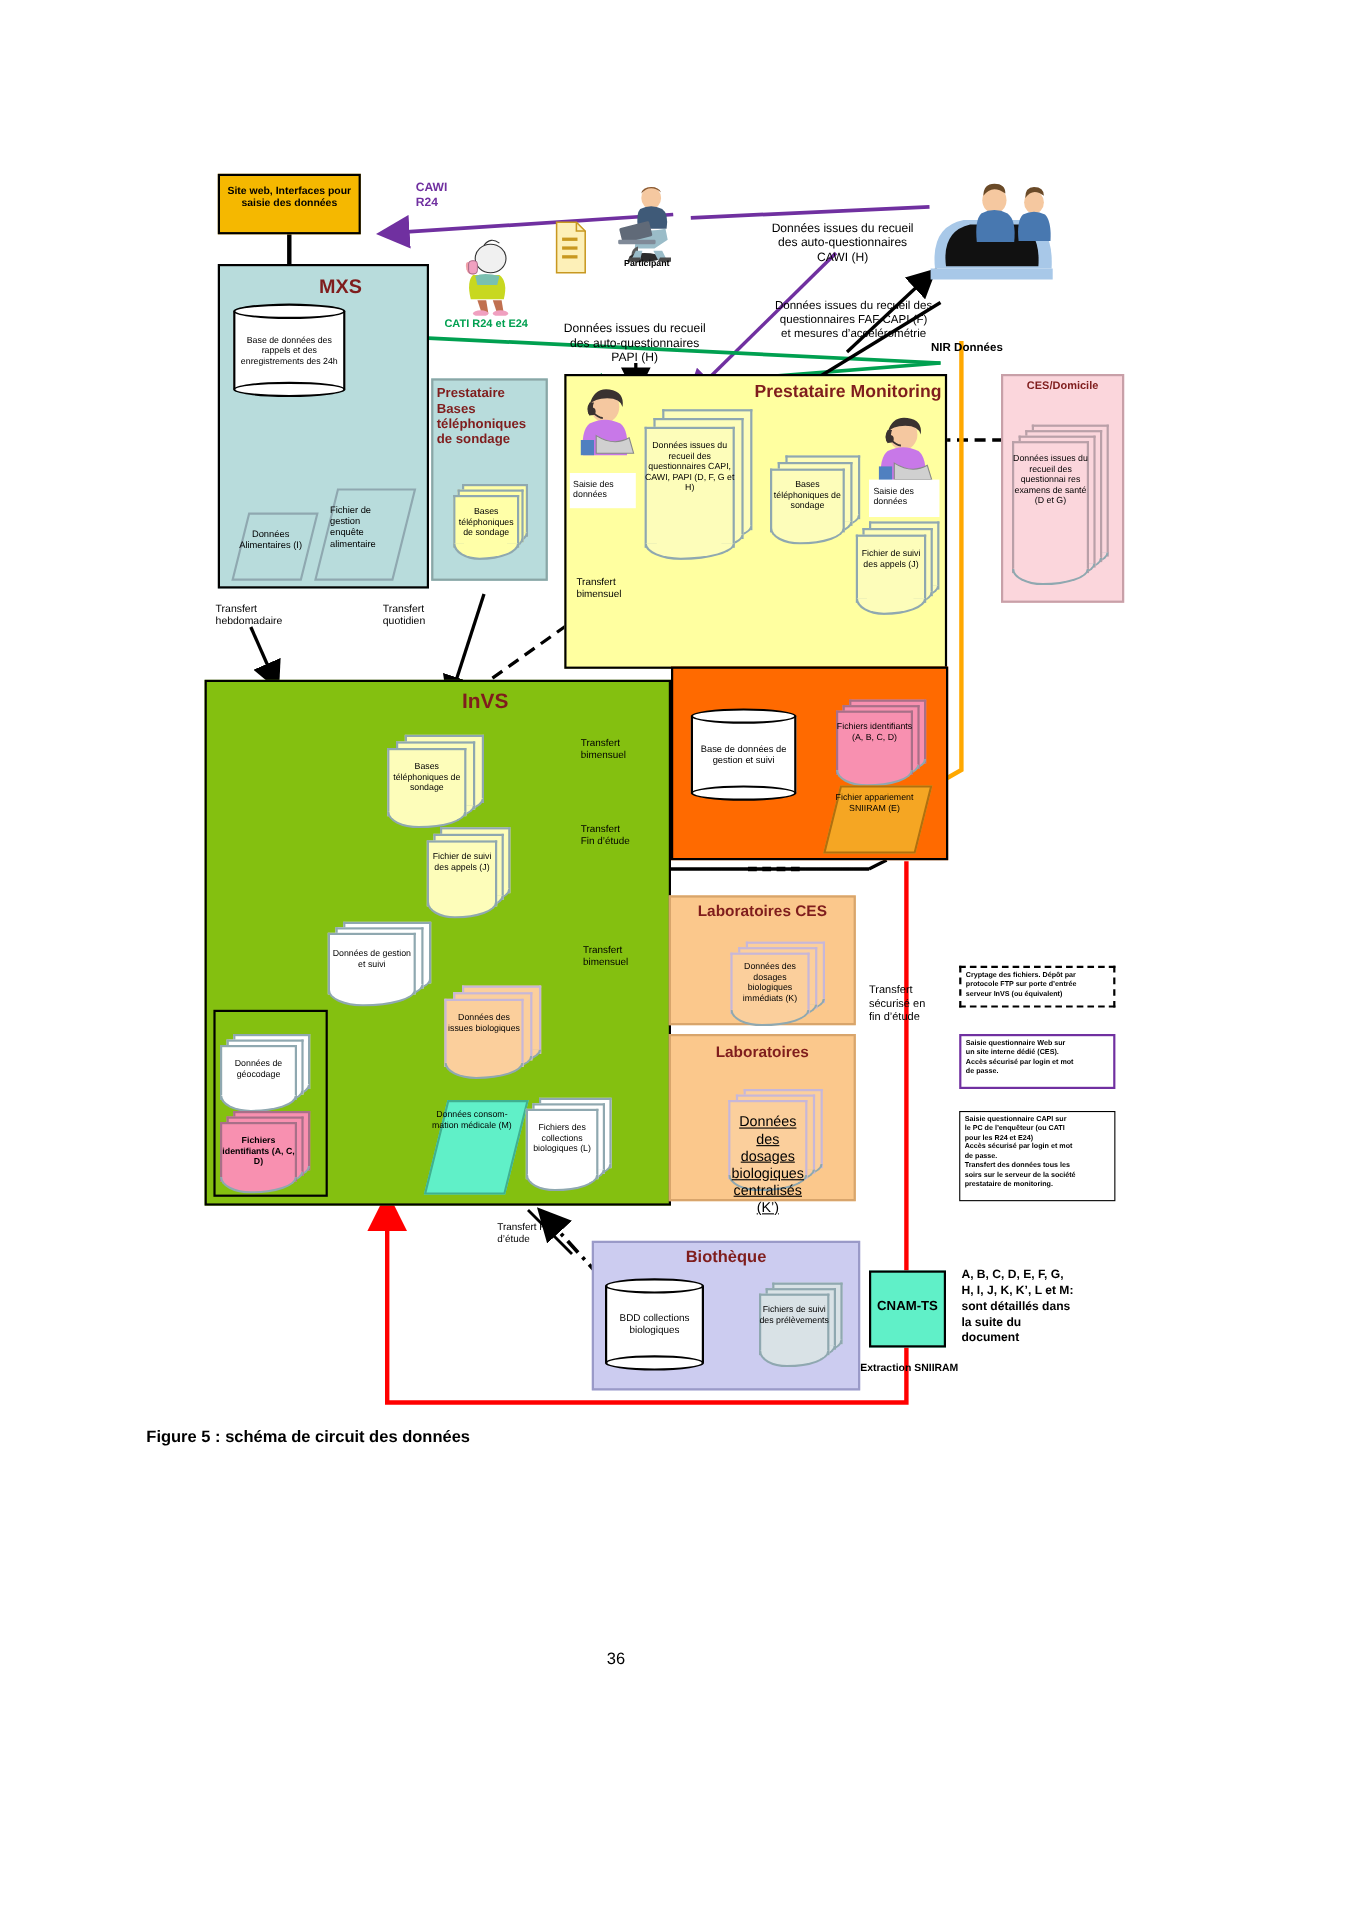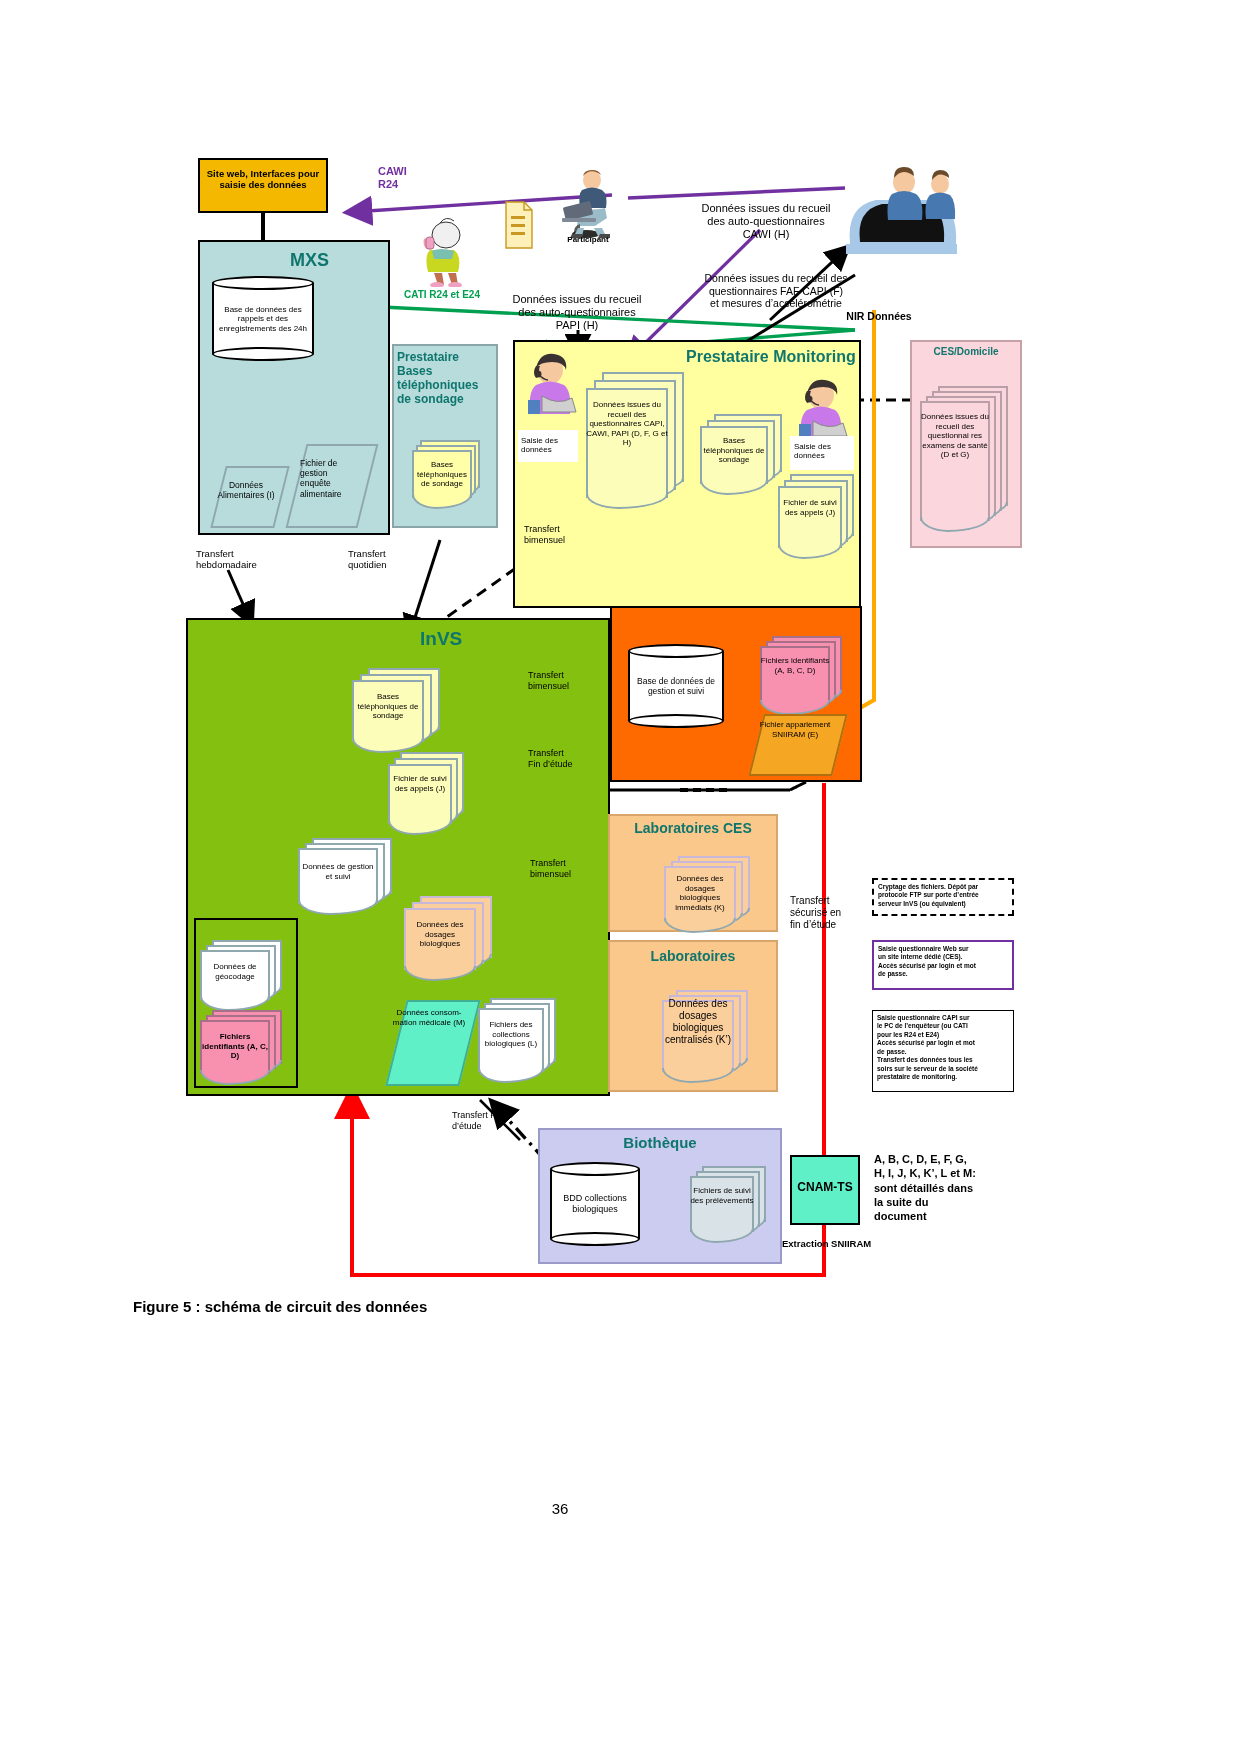--- a/index.html
+++ b/index.html
@@ -26,21 +26,21 @@
   .lbl.left { text-align:left; }
 
   
   .panel {
     position:absolute;
     border:2.5px solid #000;
   }
   .panel-title {
     position:absolute;
     font-weight:bold;
-    color:#0f766e;
+    color:#7f1d1d;
   }
 
   .p-mxs      { background:#b8dcdc; }
   .p-presta   { background:#b8dcdc; border:2.5px solid #8aa6a6; }
   .p-monitor  { background:#ffffa0; }
   .p-ces      { background:#fbd6dc; border:2.5px solid #c8a0a8; }
   .p-invs     { background:#84c010; }
   .p-orange   { background:#ff6a00; }
   .p-labces   { background:#fbc88c; border:2.5px solid #d8a56c; }
   .p-lab      { background:#fbc88c; border:2.5px solid #d8a56c; }
@@ -516,21 +516,21 @@
     <div class="sheet" style="left:0; top:10px; width:80px; height:56px;"></div>
     <div class="txt" style="left:0; top:24px; width:80px; font-size:8px;">Données de
 gestion et suivi</div>
   </div>
 
   <div class="docstack orange" style="left:404px; top:896px; width:96px; height:86px;">
     <div class="sheet" style="left:16px; top:0; width:72px; height:62px;"></div>
     <div class="sheet" style="left:8px; top:6px; width:72px; height:62px;"></div>
     <div class="sheet" style="left:0; top:12px; width:72px; height:62px;"></div>
     <div class="txt" style="left:0; top:24px; width:72px; font-size:8px;">Données des
-dosages
+issues
 biologiques</div>
   </div>
 
   <div class="panel p-geo" style="left:194px; top:918px; width:104px; height:170px;"></div>
 
   <div class="docstack white" style="left:200px; top:940px; width:92px; height:70px;">
     <div class="sheet" style="left:12px; top:0; width:70px; height:50px;"></div>
     <div class="sheet" style="left:6px; top:5px; width:70px; height:50px;"></div>
     <div class="sheet" style="left:0; top:10px; width:70px; height:50px;"></div>
     <div class="txt" style="left:0; top:22px; width:70px; font-size:8px;">Données de
@@ -612,21 +612,21 @@
 immédiats (K)</div>
   </div>
 
   <div class="panel p-lab" style="left:608px; top:940px; width:170px; height:152px;"></div>
   <div class="panel-title" style="left:608px; top:948px; width:170px; font-size:14px; text-align:center;">Laboratoires</div>
 
   <div class="docstack orange" style="left:662px; top:990px; width:96px; height:96px;">
     <div class="sheet" style="left:14px; top:0; width:72px; height:72px;"></div>
     <div class="sheet" style="left:7px; top:5px; width:72px; height:72px;"></div>
     <div class="sheet" style="left:0; top:10px; width:72px; height:72px;"></div>
-    <div class="txt" style="left:0; top:8px; width:72px; font-size:10px;">Données des
+    <div class="txt" style="left:0; top:22px; width:72px; font-size:13px;text-decoration:underline;">Données des
 dosages
 biologiques
 centralisés (K’)</div>
   </div>
 
   <div class="panel p-biot" style="left:538px; top:1128px; width:244px; height:136px;"></div>
   <div class="panel-title" style="left:538px; top:1134px; width:244px; font-size:15px; text-align:center;">Biothèque</div>
 
   <div class="cyl" style="left:550px; top:1162px; width:90px; height:84px;">
     <div class="body"></div>

